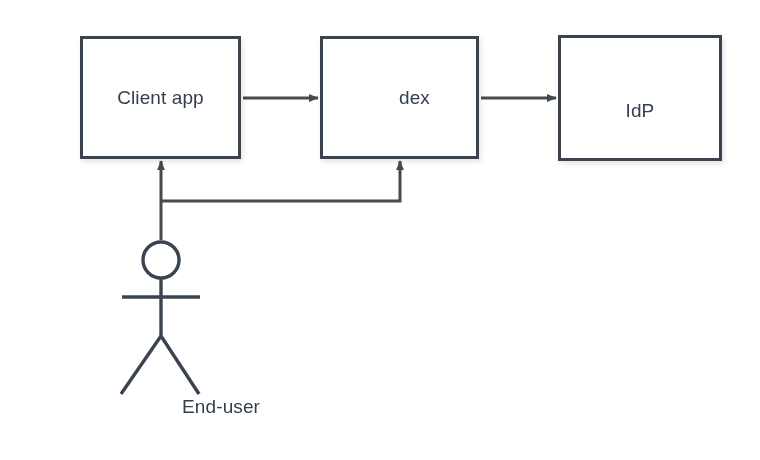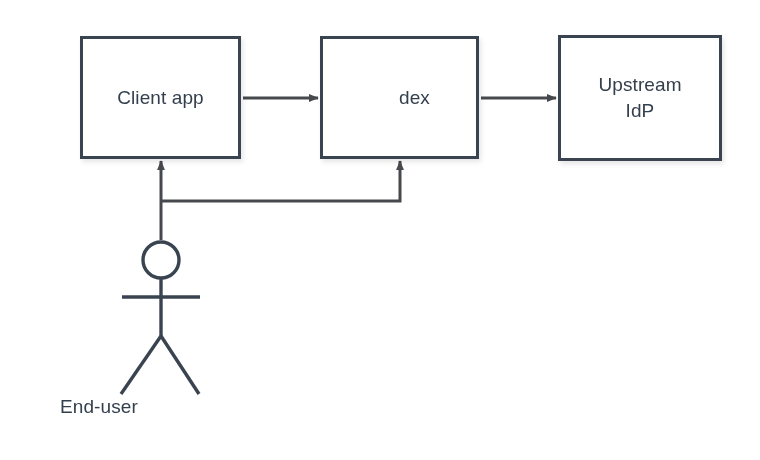--- a/index.html
+++ b/index.html
@@ -38,21 +38,21 @@
   }
   #box-client-app { left: 80px;  top: 36px; width: 161px; height: 123px; text-align: center; }
   #box-dex        { left: 320px; top: 36px; width: 159px; height: 123px; padding-left: 30px; }
   #box-upstream   { left: 558px; top: 35px; width: 164px; height: 126px; }
   .node-label { display: block; width: 100%; }
   #actor-label {
     position: absolute;
     left: 60px;
     top: 396px;
     width: 200px;
-    text-align: left;
+    text-align: right;
     color: #333f4d;
     font-size: 19px;
     letter-spacing: 0.1px;
   }
 </style>
 </head>
 <body>
 
 <svg id="diagram-canvas" viewBox="0 0 760 460" width="760" height="460" xmlns="http://www.w3.org/2000/svg">
   <defs>
@@ -89,18 +89,18 @@
 <div class="node-box" id="box-client-app">
   <span class="node-label">Client app</span>
 </div>
 
 <div class="node-box" id="box-dex">
   <span class="node-label">dex</span>
 </div>
 
 <div class="node-box" id="box-upstream">
   <span class="node-label">
-    <span>Upstream</span><br>
+    <br>
     <span>IdP</span>
   </span>
 </div>
 
 <div id="actor-label">End-user</div>
 
 </body></html>

